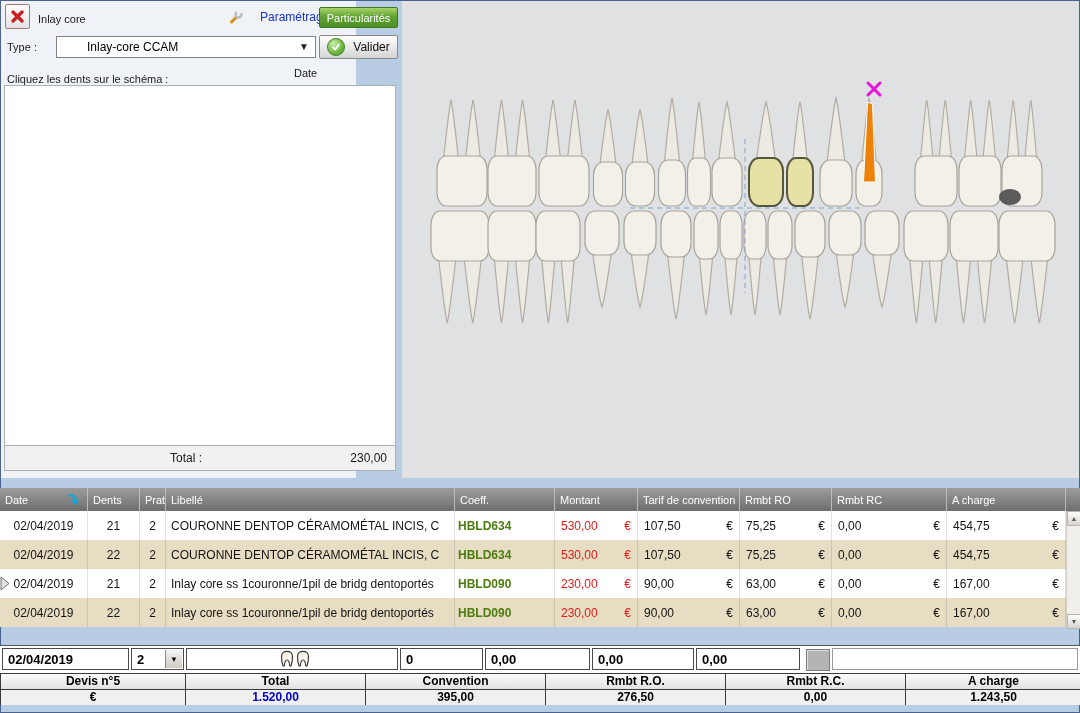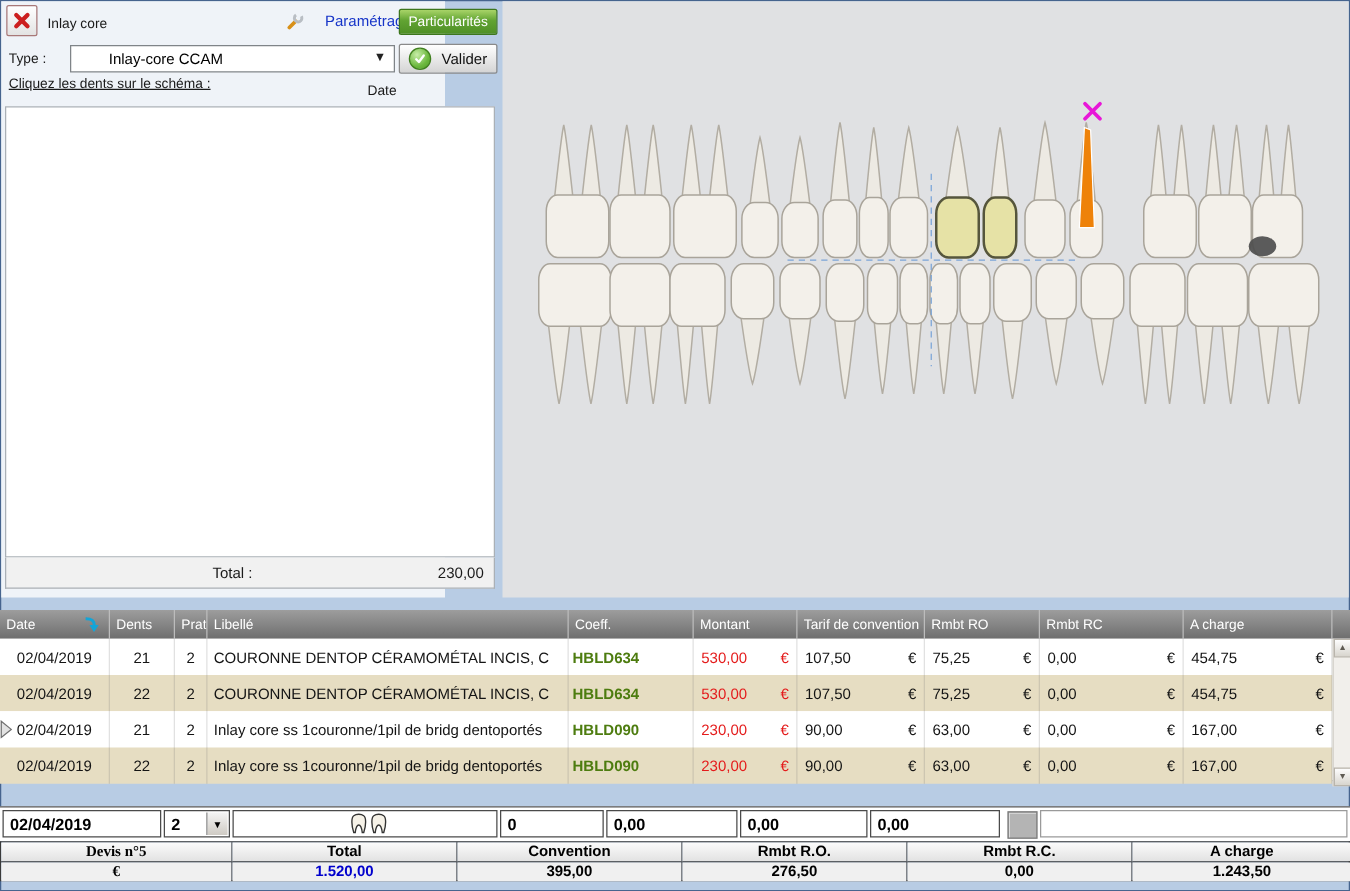--- a/index.html
+++ b/index.html
@@ -20,21 +20,21 @@
   .type-label{position:absolute;left:6px;top:40px;font-size:11px;color:#1a1a1a;}
   .type-select{position:absolute;left:55px;top:35px;width:260px;height:22px;background:#fff;border:1px solid #7f8488;
                font-size:12px;display:flex;align-items:center;box-sizing:border-box;cursor:pointer;}
   .type-select .val{padding-left:30px;}
   .type-select .dd-arrow{position:absolute;right:6px;top:4px;font-size:10px;color:#222;}
   .valider-btn{position:absolute;left:318px;top:34px;width:79px;height:24px;background:linear-gradient(#ffffff,#d4d4d4);
                border:1px solid #8a8a8a;border-radius:2px;display:flex;align-items:center;justify-content:center;gap:8px;
                font-size:12px;color:#111;padding:0;}
   .check-icon{width:16px;height:16px;border-radius:50%;background:radial-gradient(circle at 35% 30%,#c8eea8,#6cb83e 60%,#4f9a28);
               border:1px solid #3f7f1e;display:flex;align-items:center;justify-content:center;}
-  .instruction{position:absolute;left:6px;top:60px;font-size:11px;color:#1a1a1a;text-decoration:underline;}
+  .instruction{position:absolute;left:6px;top:72px;font-size:11px;color:#1a1a1a;}
   .prix-label{position:absolute;left:293px;top:66px;font-size:11px;color:#1a1a1a;}
   .list-box{position:absolute;left:3px;top:84px;width:392px;height:361px;background:#fff;border:1px solid #aab0b6;box-sizing:border-box;}
   .total-row{position:absolute;left:3px;top:445px;width:392px;height:25px;background:#f1f1f1;
              border:1px solid #aab0b6;border-top:none;box-sizing:border-box;
              display:flex;align-items:center;font-size:12px;color:#1a1a1a;gap:40px;}
   .total-row .tlabel{margin-left:165px;}
   .total-row .tvalue{margin-left:auto;margin-right:8px;}
   
   .chart-area{position:absolute;left:402px;top:1px;width:677px;height:477px;background:#e0e1e3;}
   .chart-area svg.teeth{position:absolute;left:0;top:0;}
@@ -453,21 +453,21 @@
     </div>
     <div class="ffield f-q1">0</div>
     <div class="ffield f-m1">0,00</div>
     <div class="ffield f-m2">0,00</div>
     <div class="ffield f-m3">0,00</div>
     <div class="f-btn"></div>
     <div class="ffield f-rest"></div>
   </div>
 
   <div class="footer">
-    <div class="fcol" style="left:0;width:185px;font-family:Liberation Serif, serif;">
+    <div class="fcol" style="left:0;width:185px;">
       <div class="flabel">Devis n°5</div>
       <div class="fvalue">€</div>
     </div>
     <div class="fcol" style="left:185px;width:180px;">
       <div class="flabel">Total</div>
       <div class="fvalue blue">1.520,00</div>
     </div>
     <div class="fcol" style="left:365px;width:180px;">
       <div class="flabel">Convention</div>
       <div class="fvalue">395,00</div>

